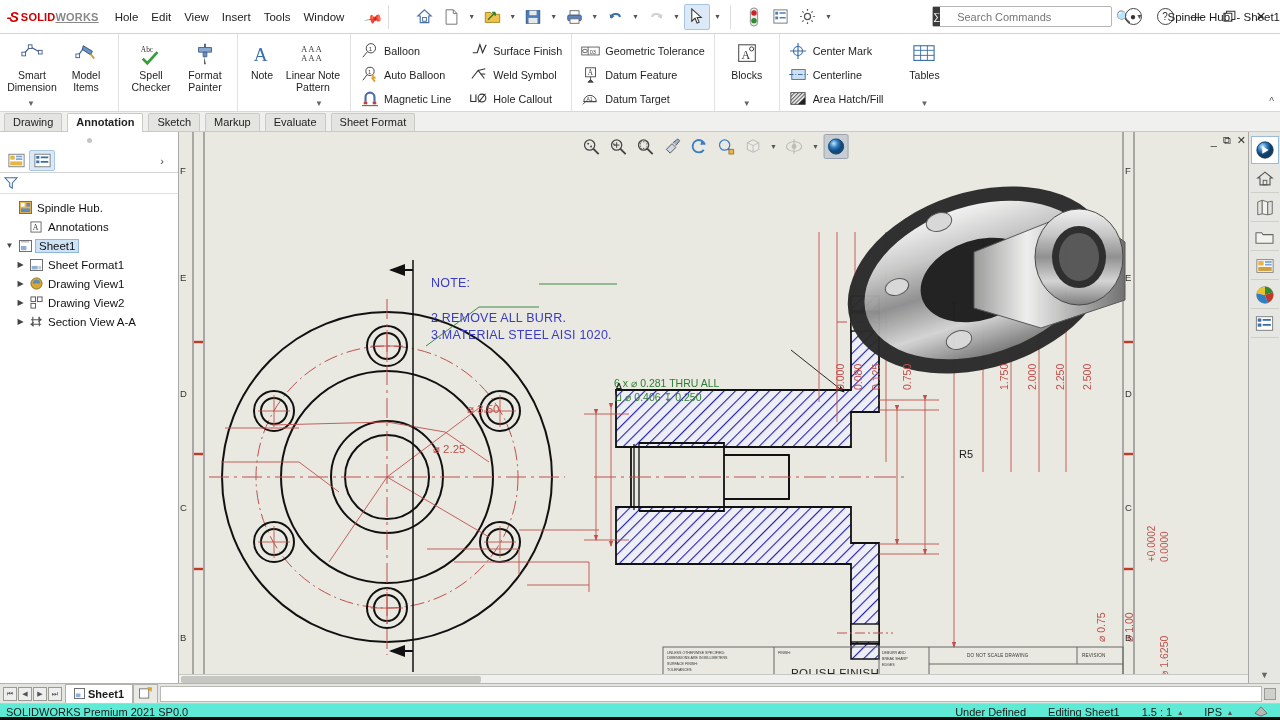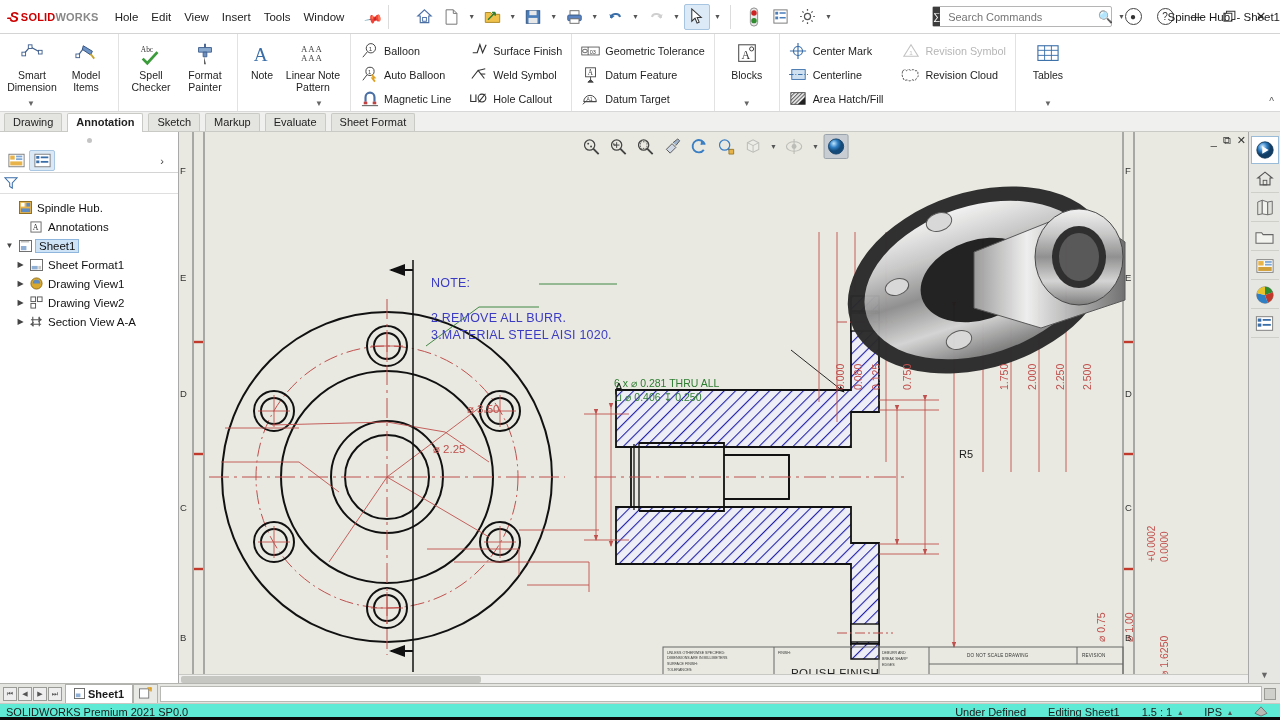--- a/index.html
+++ b/index.html
@@ -15,36 +15,36 @@
 
   
   .titlebar {
     height: 34px; background: #ffffff; display: flex; align-items: center;
     border-bottom: 1px solid #d4d4d4; position: relative; flex: 0 0 34px;
   }
   .sw-logo { display: flex; align-items: center; padding: 0 8px 0 6px; gap: 3px; }
   .sw-logo .mark { color: #cc0000; font-weight: bold; font-size: 14px; letter-spacing: -1px; font-style: italic;}
   .sw-logo .txt { font-size: 11px; font-weight: bold; letter-spacing: .2px; }
   .sw-logo .txt .s { color: #c00; }
-  .sw-logo .txt .w { color: #888; }
+  .sw-logo .txt .w { color: #888; text-decoration: underline; }
   .menu { display: flex; align-items: center; gap: 13px; padding-left: 8px; font-size: 11.5px; color: #222; }
   .menu span { cursor: default; }
   .pin { color: #555; font-size: 12px; padding-left: 10px; transform: rotate(35deg); display:inline-block;}
   .tb-sep { width: 1px; height: 24px; background: #dcdcdc; margin: 0 6px; }
   .tb-icons { display: flex; align-items: center; gap: 1px; margin-left: 16px; }
   .tb-btn { width: 26px; height: 26px; display: flex; align-items: center; justify-content: center; border-radius: 2px; }
   .tb-btn.sel { background: #dce9f7; border: 1px solid #a7c4e0; }
   .caret { font-size: 7px; color: #555; padding: 0 3px; }
   .title-txt { position: absolute; left: 0; right: 0; text-align: right; font-size: 11.5px; color: #1a1a1a; pointer-events: none;}
   .search-box {
     margin-left: auto; display: flex; align-items: center; height: 21px; width: 180px;
     border: 1px solid #b5b5b5; background: #fff; border-radius: 2px; margin-right: 6px;
   }
   .search-box .sbtn { width: 19px; height: 19px; background: #3b3b3b; color: #fff; display:flex;align-items:center;justify-content:center;font-size:10px; }
-  .search-box input { border: 0; outline: 0; flex: 1; font-size: 11px; padding: 0 8px; color: #333; font-family: inherit; background:transparent;}
+  .search-box input { border: 0; outline: 0; flex: 1; font-size: 11px; padding: 0 17px; color: #333; font-family: inherit; background:transparent;}
   .search-box .mag { font-size: 12px; color: #555; padding-right: 2px;}
   .winbtns { display: flex; align-items: center; gap: 2px; padding-right: 4px; }
   .winbtn { width: 30px; height: 30px; display: flex; align-items: center; justify-content: center; font-size: 13px; color: #333; }
   .circ-icon { width: 17px; height: 17px; border: 1.3px solid #444; border-radius: 50%; display:flex;align-items:center;justify-content:center;font-size:10px;}
 
   
   .ribbon {
     height: 78px; background: #fff; display: flex; align-items: stretch;
     border-bottom: 1px solid #d8d8d8; position: relative; flex: 0 0 78px;
   }
@@ -496,41 +496,20 @@
                 </defs>
                 <rect x="2" y="3" width="16" height="13" fill="url(#hp)" stroke="#444" stroke-width="1"></rect>
                 <path d="M10 16 L18 16 L18 8 Z" fill="#222"></path>
               </svg>
           </span>
           <span>Area Hatch/Fill</span>
         </div>
       </div>
     </div>
 
-    <div class="rgroup">
-      <div class="smallcol">
-        <div class="smallbtn dim">
-          <span class="ico">
-            <svg width="18" height="17" viewBox="0 0 20 19">
-                <path d="M10 3 L18 16 H2 Z" fill="none" stroke="#c2c2c2" stroke-width="1.2"></path>
-                <text x="8" y="14" font-size="7" fill="#c2c2c2" font-family="Liberation Sans, sans-serif">1</text>
-              </svg>
-          </span>
-          <span>Revision Symbol</span>
-        </div>
-        <div class="smallbtn">
-          <span class="ico">
-            <svg width="20" height="16" viewBox="0 0 22 17">
-                <path d="M2 4 Q4 1 6.5 3.5 Q9 1 11.5 3.5 Q14 1 16.5 3.5 Q20 3 19.5 7 Q21 10 18 12 Q17 16 13 14 Q10 16.5 7 14 Q3.5 16 2.5 12 Q0.5 9 2 4 Z" fill="none" stroke="#444" stroke-width="1.1" stroke-dasharray="2.5,1.5"></path>
-              </svg>
-          </span>
-          <span>Revision Cloud</span>
-        </div>
-      </div>
-    </div>
 
     <div class="rgroup nosep">
       <div class="col-wrap">
         <div class="bigbtn">
           <span class="ico">
             <svg width="26" height="22" viewBox="0 0 28 24">
                 <rect x="3" y="3" width="22" height="16" fill="#fff" stroke="#3a6ea8" stroke-width="1.2"></rect>
                 <path d="M3 8 H25 M3 13.5 H25 M10.3 3 V19 M17.7 3 V19" stroke="#3a6ea8" stroke-width="1"></path>
               </svg>
           </span>

